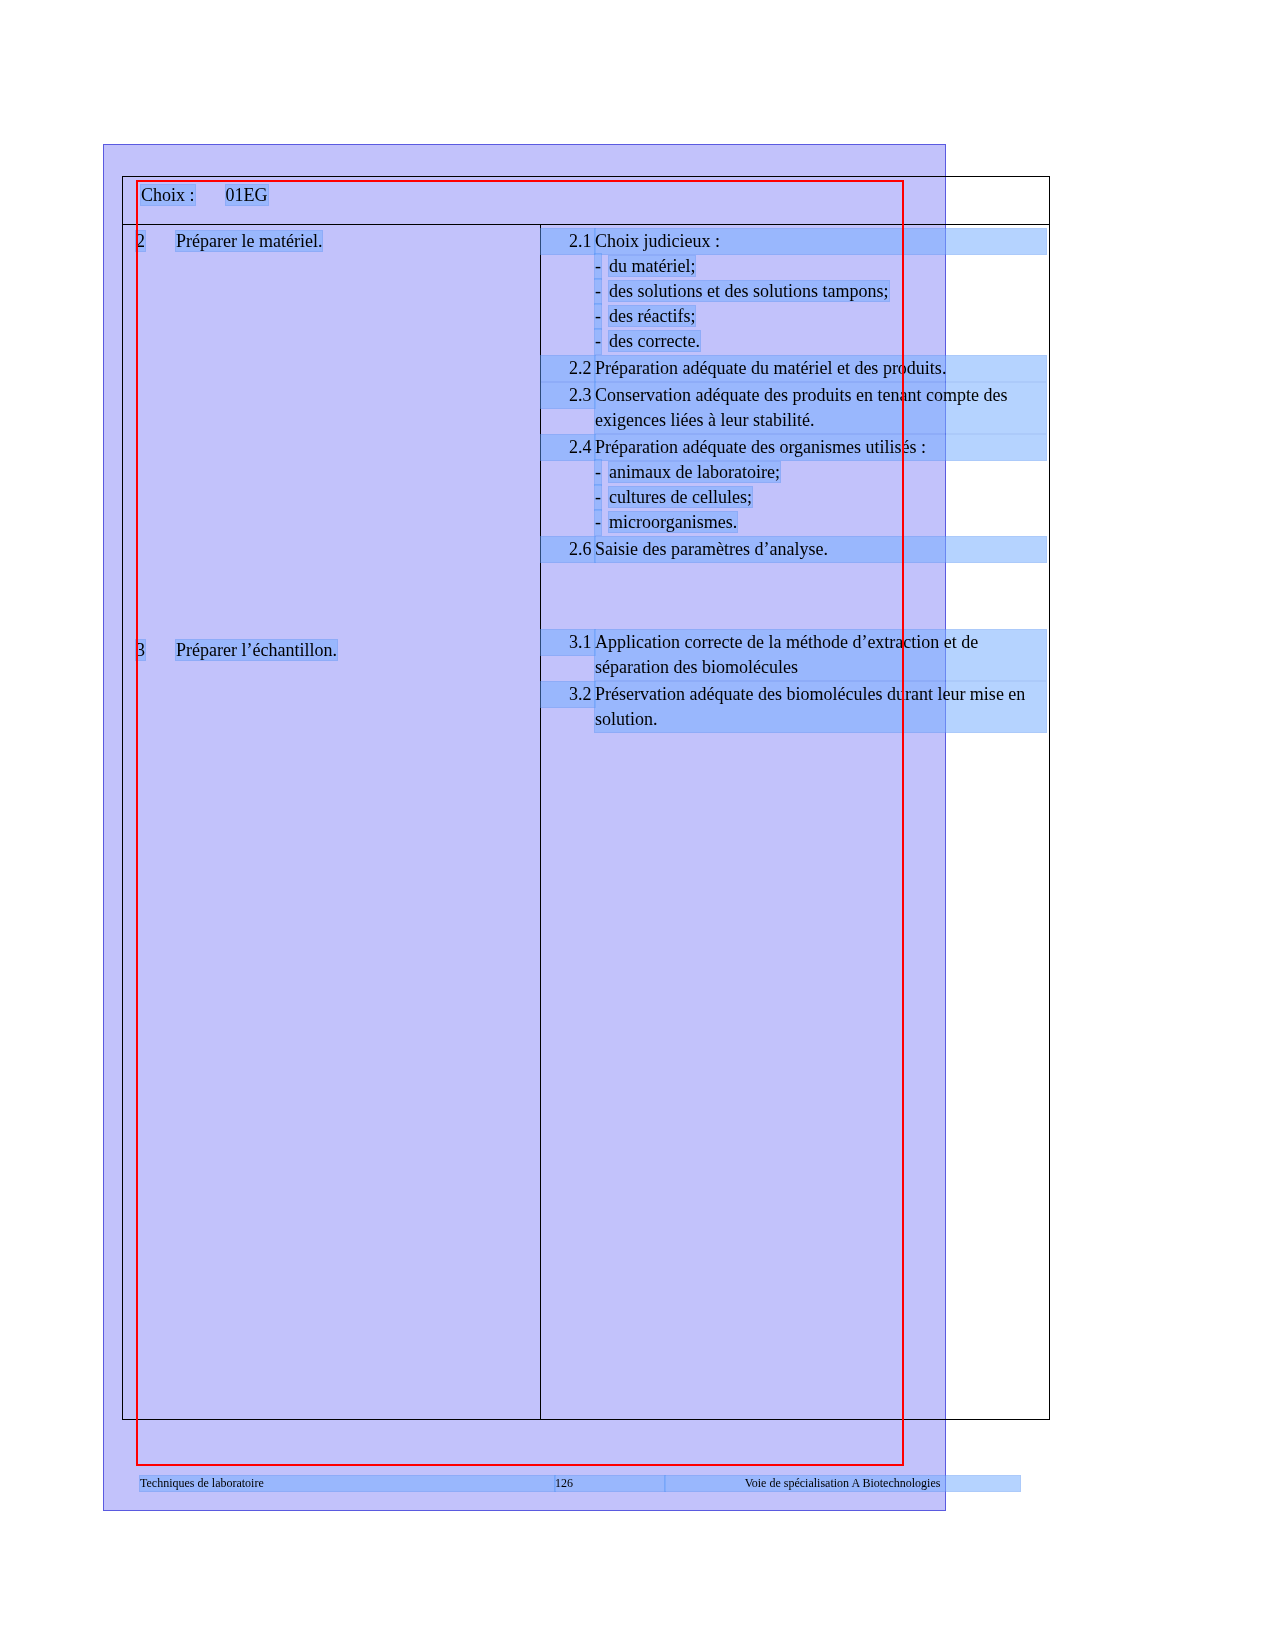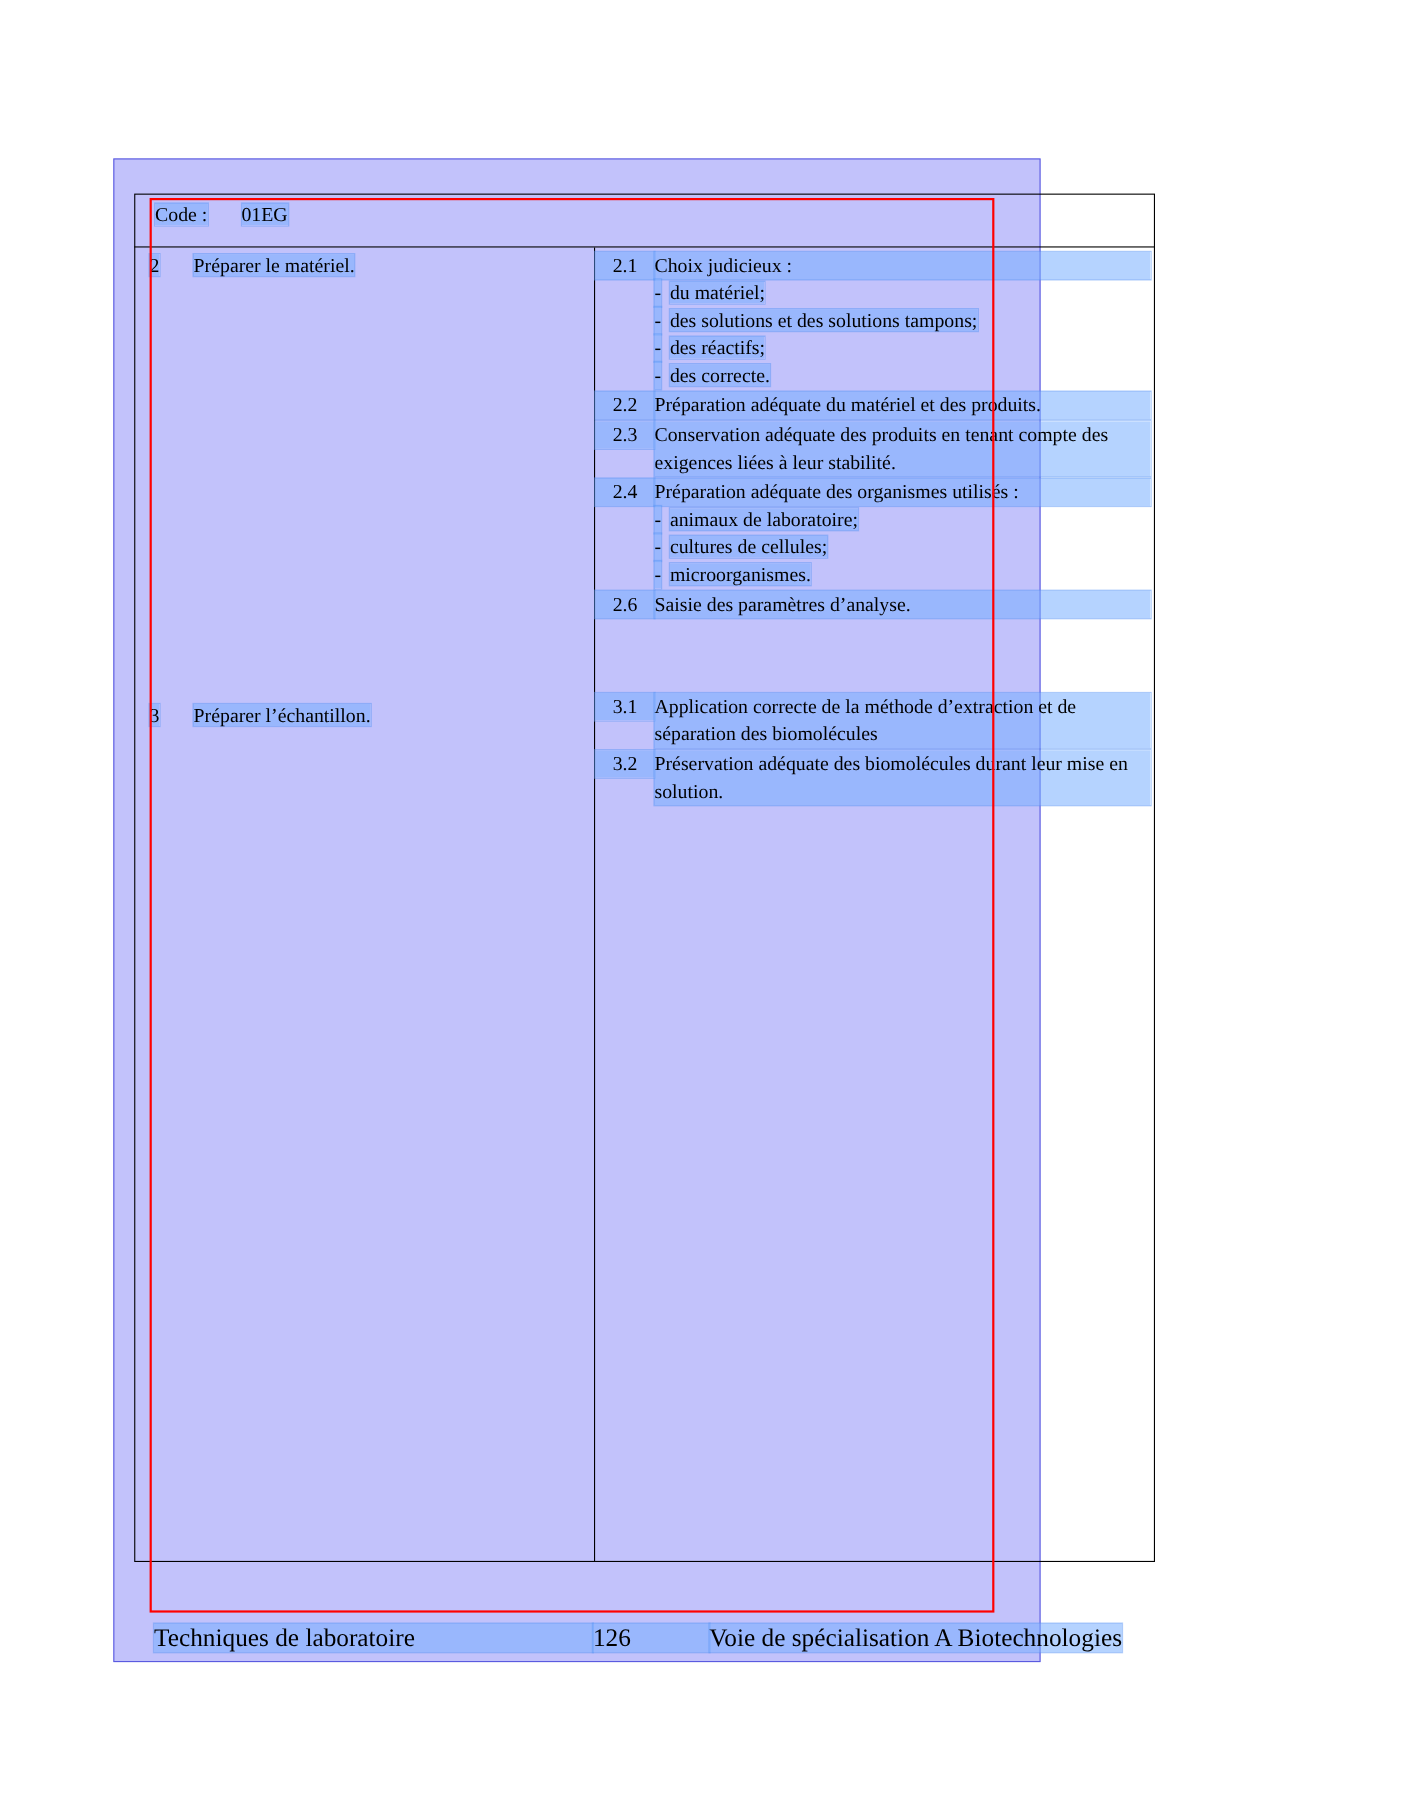--- a/index.html
+++ b/index.html
@@ -117,21 +117,21 @@
     line-height: 25px;
     margin-bottom: 2px;
   }
   .crit-row {
     display: flex;
     align-items: flex-start;
   }
   .crit-num {
     width: 54px;
     flex: 0 0 54px;
-    padding-left: 16px;
+    padding-left: 28px;
     box-sizing: border-box;
   }
   .crit-text {
     flex: 1 1 auto;
   }
   .sublist {
     margin: 0;
     padding: 0;
     list-style: none;
   }
@@ -152,39 +152,39 @@
   .group-2-right { position: absolute; left: 0px; top: 4px; width: 505px; }
   .group-3-left { position: absolute; left: 14px; top: 413px; }
   .group-3-right { position: absolute; left: 0px; top: 405px; width: 505px; }
 
   
   .footer {
     position: absolute;
     left: 140px;
     top: 1452px;
     width: 880px;
-    font-size: 23px;
+    font-size: 12px;
     display: flex;
     align-items: baseline;
     white-space: nowrap;
   }
   .footer .f-left { width: 415px; }
   .footer .f-page { width: 110px; margin-top: 24px; }
   .footer .f-right { flex: 1; text-align: center; }
 </style>
 </head>
 <body>
 
 <div class="page-selection"></div>
 
 <div class="doc-page"></div>
 
 <div class="code-row">
   <div class="code-text">
-    <span class="hl">Code :</span>
+    <span class="hl">Choix :</span>
     <span style="display:inline-block;width:22px"></span>
     <span class="hl">01EG</span>
   </div>
 </div>
 
 <div class="table-body">
   <div class="col-divider"></div>
 
   <div class="col-left">
 

